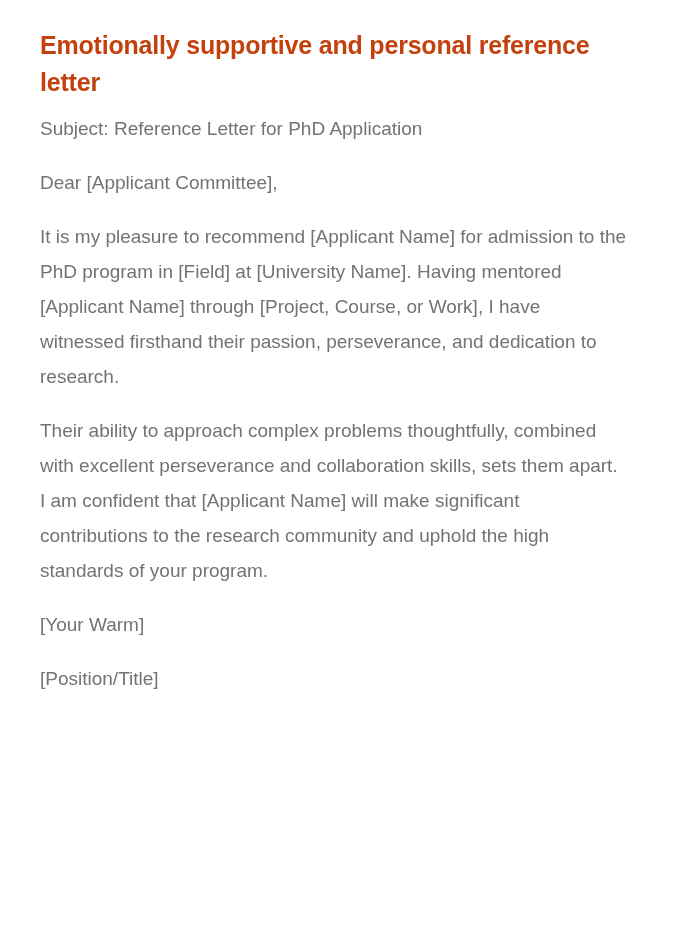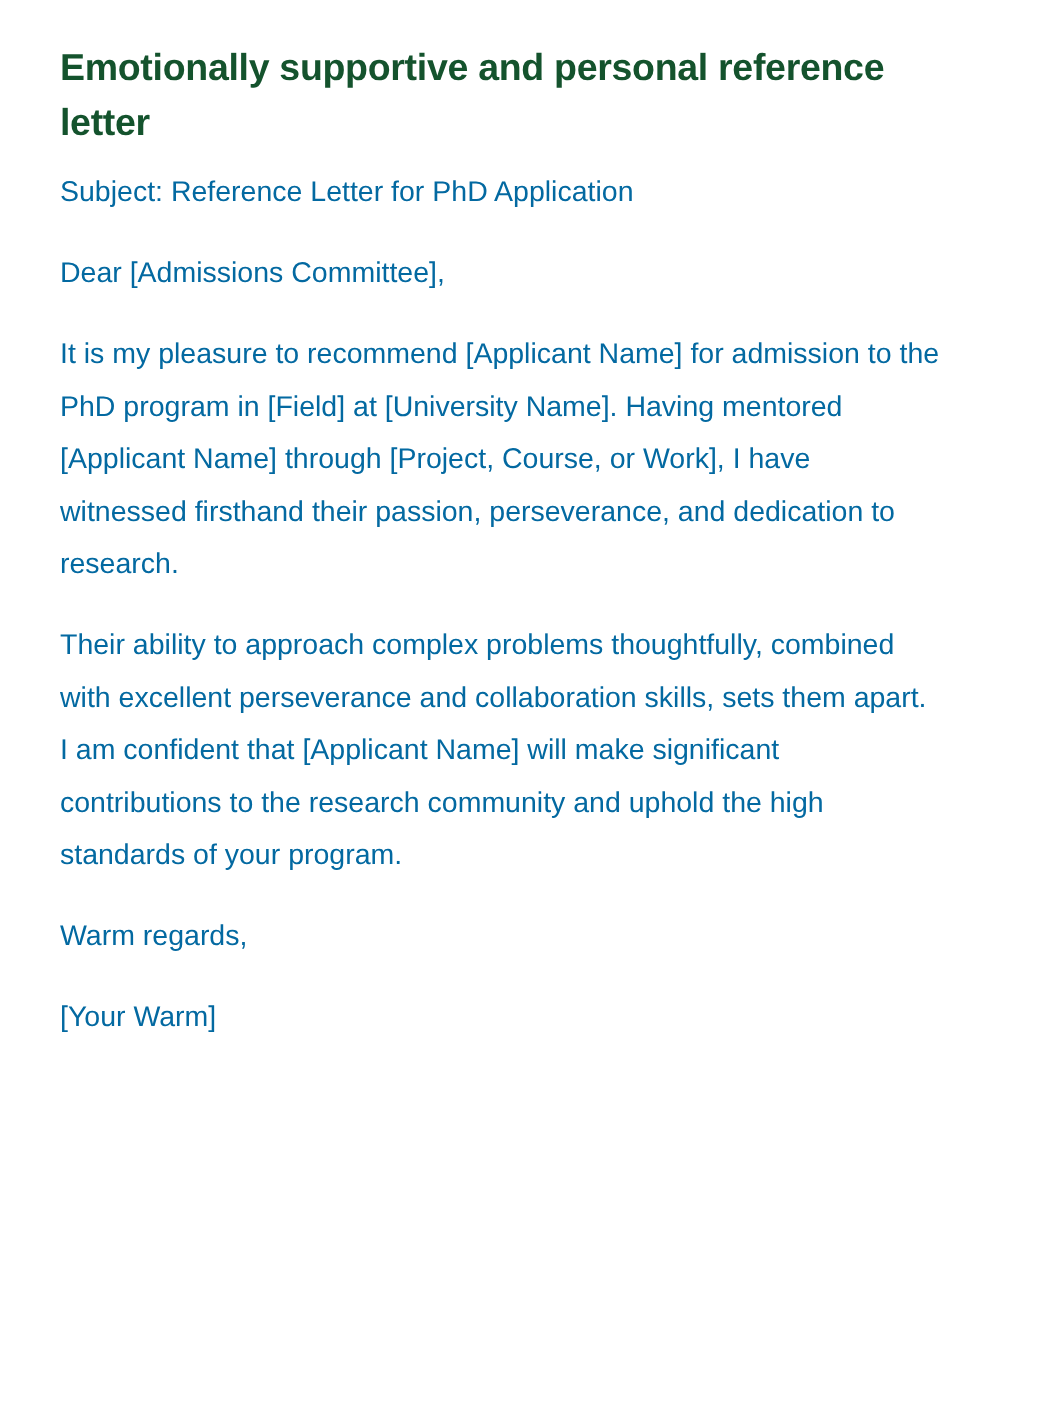--- a/index.html
+++ b/index.html
@@ -21,52 +21,52 @@
     background: #ffffff;
     padding: 27px 60px 0 40px;
   }
   .article-title {
     margin: 0 0 10px 0;
     padding: 0;
     font-size: 25px;
     line-height: 37px;
     font-weight: 700;
     letter-spacing: -0.2px;
-    color: #14532d;
+    color: #c2410c;
     max-width: 580px;
   }
   .body-block {
     margin: 0 12px 19px 0;
     padding: 0;
     font-size: 19px;
     line-height: 35px;
     font-weight: 400;
-    color: #0369a1;
+    color: #737373;
     max-width: 602px;
     word-wrap: break-word;
   }
   .body-block:last-child {
     margin-bottom: 0;
   }
 </style>
 </head>
 <body>
 
 <div class="page">
 
   <h1 class="article-title">Emotionally supportive and personal reference letter</h1>
 
   <p class="body-block">Subject: Reference Letter for PhD Application</p>
 
-  <p class="body-block">Dear [Admissions Committee],</p>
+  <p class="body-block">Dear [Applicant Committee],</p>
 
   <p class="body-block">It is my pleasure to recommend [Applicant Name] for admission to the PhD program in [Field] at [University Name]. Having mentored [Applicant Name] through [Project, Course, or Work], I have witnessed firsthand their passion, perseverance, and dedication to research.</p>
 
   <p class="body-block">Their ability to approach complex problems thoughtfully, combined with excellent perseverance and collaboration skills, sets them apart. I am confident that [Applicant Name] will make significant contributions to the research community and uphold the high standards of your program.</p>
 
 
-  <p class="body-block">Warm regards,</p>
 
   <p class="body-block">[Your Warm]</p>
 
+  <p class="body-block">[Position/Title]</p>
 
 
 </div>
 
 </body></html>

